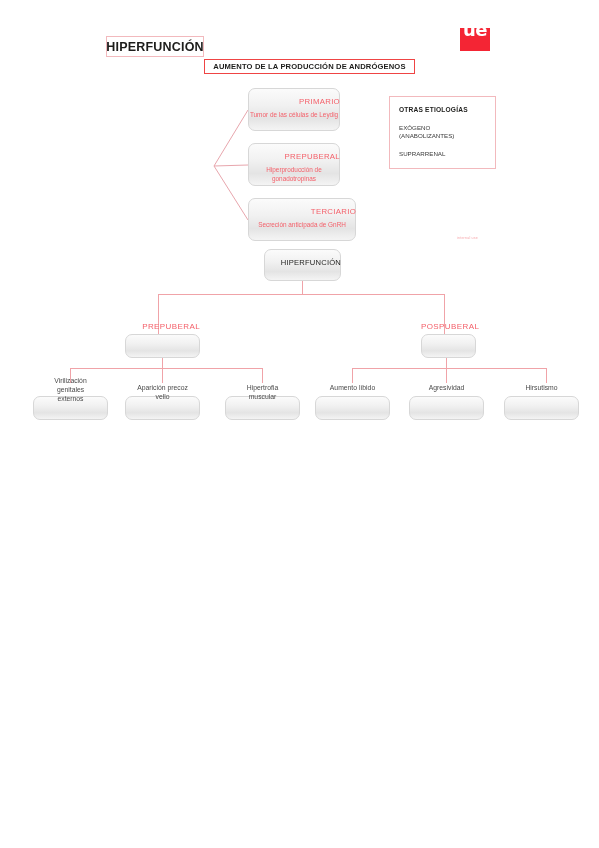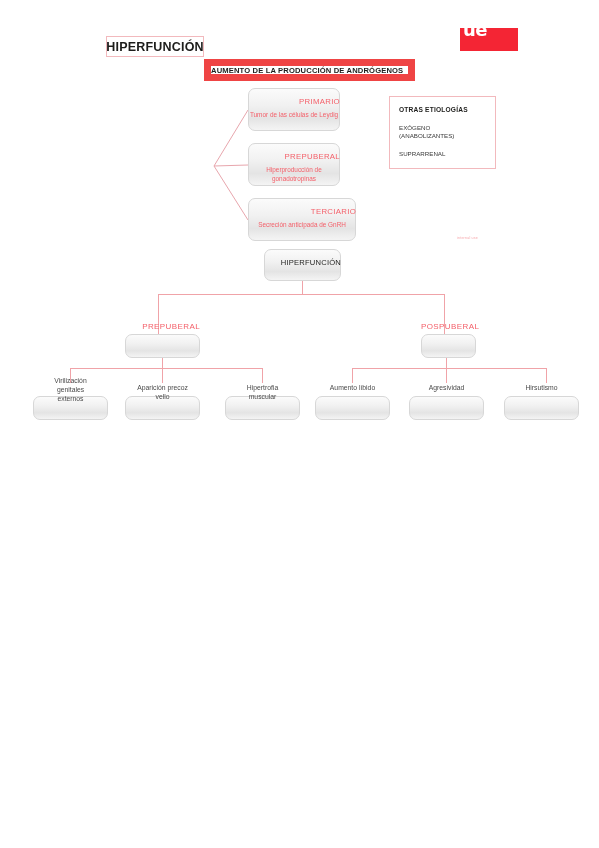--- a/index.html
+++ b/index.html
@@ -38,44 +38,43 @@
     font-weight: bold;
     color: #1d1d1b;
     letter-spacing: 0.2px;
     white-space: nowrap;
   }
   .subtitle-box {
     position: absolute;
     left: 204px;
     top: 59px;
     width: 211px;
-    height: 22px;
-    border: 7px solid #ef4444;
+    height: 15px;
+    border: 1px solid #ef4444;
     background: #ffffff;
     display: flex;
     align-items: center;
-    justify-content: flex-start;
+    justify-content: center;
     box-sizing: border-box;
   }
   .subtitle-box span {
     font-size: 7.6px;
     font-weight: bold;
     color: #1d1d1b;
     letter-spacing: 0.15px;
     white-space: nowrap;
   }
   .logo {
     position: absolute;
     left: 460px;
     top: 28px;
     width: 30px;
     height: 23px;
     background: #f42534;
     overflow: hidden;
-    padding-left: 28px;
   }
   .logo .logo-text {
     position: absolute;
     left: 0;
     top: -7px;
     width: 30px;
     text-align: center;
     font-size: 18px;
     font-weight: bold;
     color: #ffffff;

